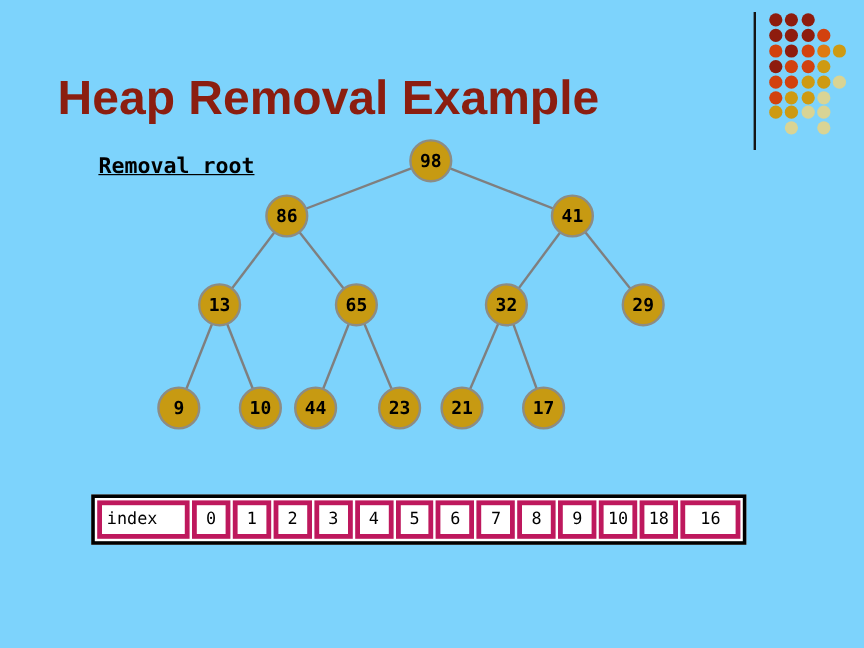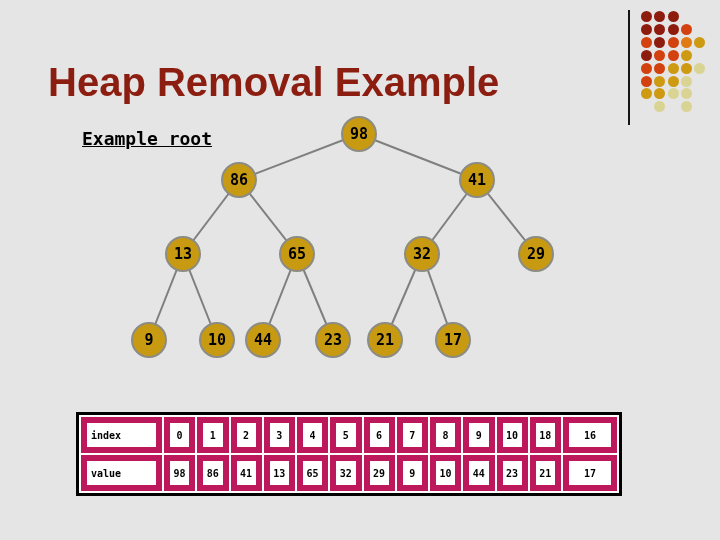--- a/index.html
+++ b/index.html
@@ -60,42 +60,42 @@
     position:absolute;
     left:76px;top:412px;
     width:546px;
     border-collapse:separate;
     border-spacing:2px;
     border:3px solid #000000;
     table-layout:fixed;
     background:#ffffff;
   }
   .heap-table td{
-    border:6px solid #be185d;
+    border:4px solid #be185d;
     font-family:"DejaVu Sans Mono", monospace;
-    font-weight:bold;
-    font-size:10px;
+    font-weight:normal;
+    font-size:14px;
     color:#000000;
     text-align:center;
     padding:2px 1px;
     height:20px;
     overflow:hidden;
     white-space:nowrap;
   }
   .heap-table td.label-cell{
     width:64px;
     text-align:left;
     padding-left:4px;
   }
   .heap-table td:last-child{width:40px;}
 </style>
 </head>
 <body>
 
-<div class="slide" style="background: #e5e5e5;">
+<div class="slide" style="background: #7dd3fc;">
 
   <h1 class="slide-title" style="color: rgb(139, 30, 16);">Heap Removal Example</h1>
 
   <div class="deco-line"></div>
   <div>
       <div class="deco-dot" style="left: 641px; top: 11px; background: rgb(142, 28, 14);"></div>
       <div class="deco-dot" style="left: 654.3px; top: 11px; background: rgb(142, 28, 14);"></div>
       <div class="deco-dot" style="left: 667.6px; top: 11px; background: rgb(142, 28, 14);"></div>
       <div class="deco-dot" style="left: 641px; top: 23.9px; background: rgb(142, 28, 14);"></div>
       <div class="deco-dot" style="left: 654.3px; top: 23.9px; background: rgb(142, 28, 14);"></div>
@@ -120,21 +120,21 @@
       <div class="deco-dot" style="left: 667.6px; top: 75.5px; background: rgb(206, 154, 18);"></div>
       <div class="deco-dot" style="left: 680.9px; top: 75.5px; background: rgb(217, 212, 148);"></div>
       <div class="deco-dot" style="left: 641px; top: 88.4px; background: rgb(206, 154, 18);"></div>
       <div class="deco-dot" style="left: 654.3px; top: 88.4px; background: rgb(206, 154, 18);"></div>
       <div class="deco-dot" style="left: 667.6px; top: 88.4px; background: rgb(217, 212, 148);"></div>
       <div class="deco-dot" style="left: 680.9px; top: 88.4px; background: rgb(217, 212, 148);"></div>
       <div class="deco-dot" style="left: 654.3px; top: 101.3px; background: rgb(217, 212, 148);"></div>
       <div class="deco-dot" style="left: 680.9px; top: 101.3px; background: rgb(217, 212, 148);"></div>
     </div>
 
-  <div class="annotation">Example root</div>
+  <div class="annotation">Removal root</div>
 
   <svg class="tree-edges-svg">
       <line x1="359" y1="134" x2="239" y2="180" stroke="#7f7f7f" stroke-width="2"></line>
       <line x1="359" y1="134" x2="477" y2="180" stroke="#7f7f7f" stroke-width="2"></line>
       <line x1="239" y1="180" x2="183" y2="254" stroke="#7f7f7f" stroke-width="2"></line>
       <line x1="239" y1="180" x2="297" y2="254" stroke="#7f7f7f" stroke-width="2"></line>
       <line x1="477" y1="180" x2="422" y2="254" stroke="#7f7f7f" stroke-width="2"></line>
       <line x1="477" y1="180" x2="536" y2="254" stroke="#7f7f7f" stroke-width="2"></line>
       <line x1="183" y1="254" x2="149" y2="340" stroke="#7f7f7f" stroke-width="2"></line>
       <line x1="183" y1="254" x2="217" y2="340" stroke="#7f7f7f" stroke-width="2"></line>
@@ -196,32 +196,16 @@
           <td>4</td>
           <td>5</td>
           <td>6</td>
           <td>7</td>
           <td>8</td>
           <td>9</td>
           <td>10</td>
           <td>18</td>
           <td>16</td>
         </tr>
-        <tr>
-          <td class="label-cell">value</td>
-          <td>98</td>
-          <td>86</td>
-          <td>41</td>
-          <td>13</td>
-          <td>65</td>
-          <td>32</td>
-          <td>29</td>
-          <td>9</td>
-          <td>10</td>
-          <td>44</td>
-          <td>23</td>
-          <td>21</td>
-          <td>17</td>
-        </tr>
       </tbody>
   </table>
 
 </div>
 
 </body></html>

